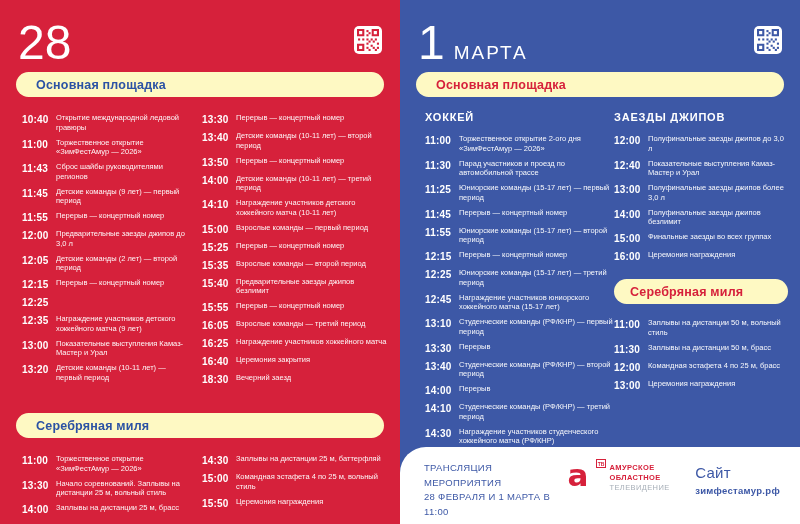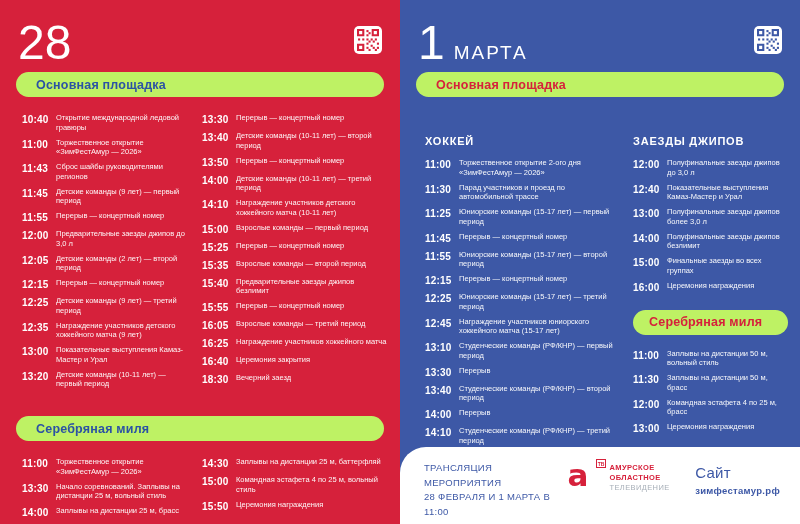--- a/index.html
+++ b/index.html
@@ -11,42 +11,42 @@
   .panel.blue { background:var(--blue,#3D58A6); }
 
   .panel-head { display:flex; align-items:flex-end; padding:24px 18px 0 18px; position:relative; height:64px; }
   .date-number { color:#fff; font-size:48px; font-weight:400; line-height:0.85; letter-spacing:0; }
   .date-month  { color:#fff; font-size:19px; font-weight:400; letter-spacing:2px; margin-left:9px; line-height:1; padding-bottom:2px; }
   .qr { position:absolute; right:18px; top:26px; width:28px; height:28px; background:#fff; border-radius:5px; padding:3px; }
   .qr svg { width:100%; height:100%; display:block; }
   .panel.red  .qr svg { color:#D6213B; }
   .panel.blue .qr svg { color:#3D58A6; }
 
-  .pill { background:#bef264; border-radius:14px; height:25px; display:flex; align-items:center;
+  .pill { background:#fef9c3; border-radius:14px; height:25px; display:flex; align-items:center;
           padding:0 20px; margin:8px 16px 0 16px; }
   .pill span { font-size:12.5px; font-weight:700; letter-spacing:0.2px; }
   .pill.text-blue span { color:#2B52A4; }
   .pill.text-red  span { color:#D6213B; }
 
   .sched { padding:0; }
   .row { display:flex; margin-bottom:5px; }
   .time { flex:0 0 27px; color:#fff; font-weight:700; font-size:10px; line-height:1.3; letter-spacing:0.2px; }
   .txt  { flex:1; color:rgba(255,255,255,0.96); font-size:7.5px; line-height:1.3; padding-left:7px; }
 
   
   .red .main-grid { display:flex; gap:10px; padding:16px 12px 0 22px; }
   .red .main-grid .col { flex:1; min-width:0; }
   .red .main-grid .col + .col { flex:0 0 186px; }
   .red .silver-grid { display:flex; gap:10px; padding:16px 12px 0 22px; }
   .red .silver-grid .col { flex:1; min-width:0; }
   .red .silver-grid .col + .col { flex:0 0 186px; }
   .red .pill.silver { margin-top:22px; }
 
   
-  .blue .cols { display:flex; gap:20px; padding:14px 12px 0 25px;margin-top:24px; }
+  .blue .cols { display:flex; gap:1px; padding:14px 12px 0 25px; }
   .blue .col-hockey { flex:0 0 188px; min-width:0; }
   .blue .col-right  { flex:1; min-width:0; }
   .col-heading { color:#fff; font-size:11px; font-weight:700; letter-spacing:0.8px; margin-bottom:11px; }
   .blue .pill.silver { margin:16px 0 14px 0; padding:0 16px; }
 
   .footer { position:absolute; left:0; right:0; bottom:0; height:77px; background:#fff;
             border-top-left-radius:26px; display:flex; align-items:flex-start;
             padding:14px 20px 0 24px; gap:0; }
   .broadcast { color:#3D58A6; font-size:9.5px; font-weight:400; line-height:1.55; letter-spacing:0.3px; width:150px; }
   .tv-logo { display:flex; align-items:flex-start; margin-left:4px; width:118px; }
@@ -128,21 +128,20 @@
           <div class="row">
             <span class="time">12:05</span>
             <span class="txt">Детские команды (2 лет) — второй период</span>
           </div>
           <div class="row">
             <span class="time">12:15</span>
             <span class="txt">Перерыв — концертный номер</span>
           </div>
           <div class="row">
             <span class="time">12:25</span>
-            <span class="txt">Детские команды (9 лет) — третий период</span>
           </div>
           <div class="row">
             <span class="time">12:35</span>
             <span class="txt">Награждение участников детского хоккейного матча (9 лет)</span>
           </div>
           <div class="row">
             <span class="time">13:00</span>
             <span class="txt">Показательные выступления Камаз-Мастер и Урал</span>
           </div>
           <div class="row">

